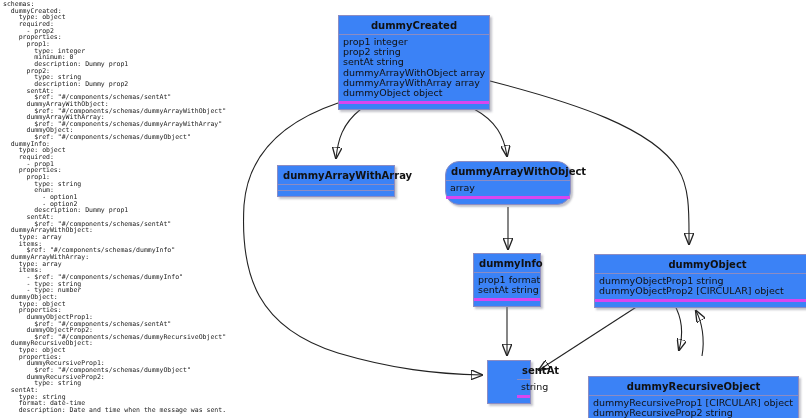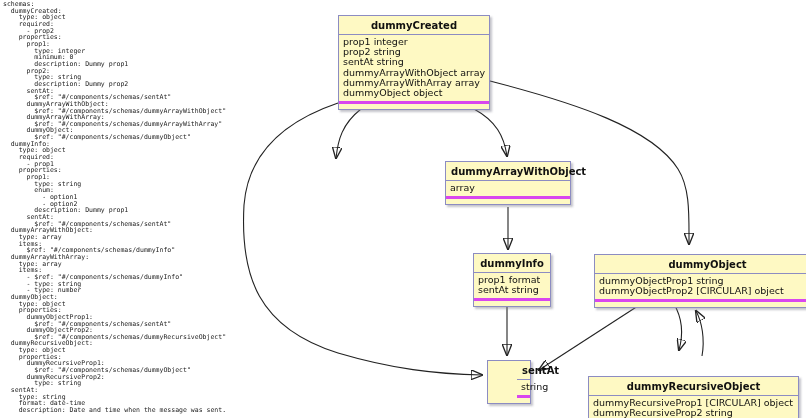--- a/index.html
+++ b/index.html
@@ -19,21 +19,21 @@
     line-height:6.65px;
     color:#1b1b1b;
     white-space:pre;
   }
   
   #diagram{position:absolute;left:0;top:0;width:806px;height:418px;}
   #edges{position:absolute;left:0;top:0;}
   #edges path{fill:none;stroke:#222222;stroke-width:1.1px;}
   .node{
     position:absolute;
-    background:#fef9c3;
+    background:#3b82f6;
     border:1px solid #8c8cc2;
     box-shadow:2px 2px 2px rgba(125,125,140,0.45);
     box-sizing:border-box;
   }
   .node-title{
     font-weight:bold;
     font-size:10px;
     color:#111111;
     text-align:center;
     padding:4px 5px 3px 5px;
@@ -143,30 +143,35 @@
       <div>prop1 integer</div>
       <div>prop2 string</div>
       <div>sentAt string</div>
       <div>dummyArrayWithObject array</div>
       <div>dummyArrayWithArray array</div>
       <div>dummyObject object</div>
     </div>
     <div class="node-strip"></div>
   </div>
 
-
-  <div class="node" style="left:445px;top:161px;width:126px;">
+  <div class="node" style="left:277px;top:165px;width:118px;">
+    <div class="node-title">dummyArrayWithArray</div>
+    <div class="node-strip"></div>
+    <div class="node-strip"></div>
+  </div>
+
+  <div class="node" style="left:445px;top:161px;width:126px;border-radius:14px;">
     <div class="node-title">dummyArrayWithObject</div>
     <div class="node-props">
       <div>array</div>
     </div>
     <div class="node-strip"></div>
   </div>
 
-  <div class="node" style="left:473px;top:253px;width:78px;">
+  <div class="node" style="left:473px;top:253px;width:68px;">
     <div class="node-title">dummyInfo</div>
     <div class="node-props">
       <div>prop1 format</div>
       <div>sentAt string</div>
     </div>
     <div class="node-strip"></div>
   </div>
 
   <div class="node" style="left:594px;top:254px;width:227px;">
     <div class="node-title">dummyObject</div>

